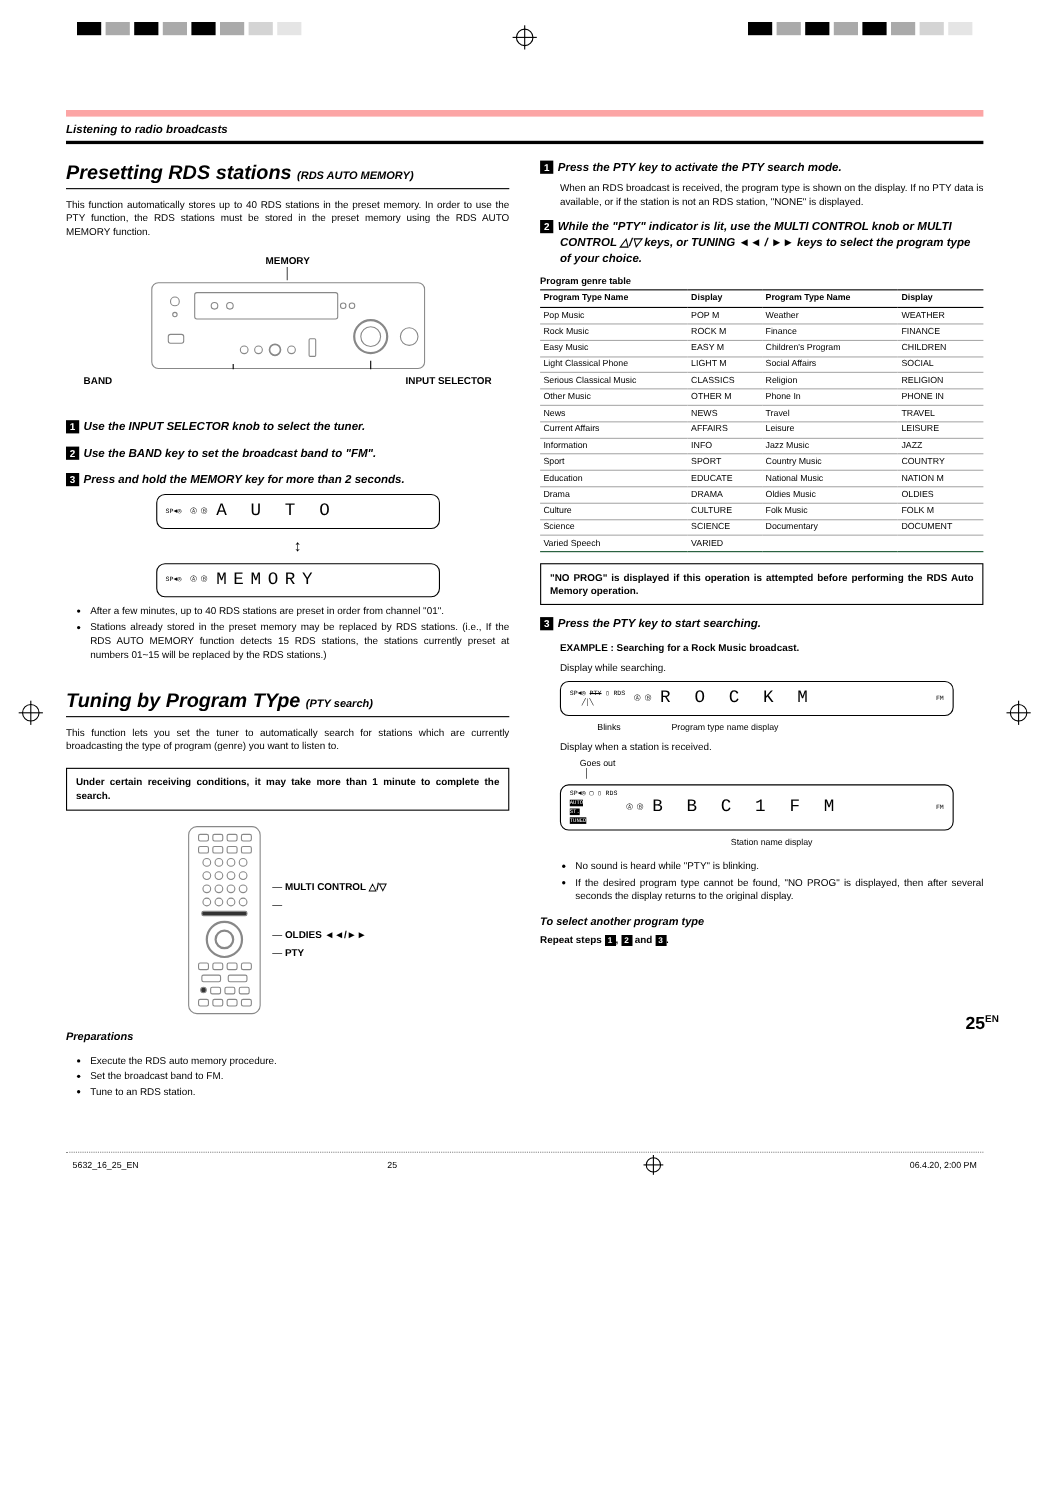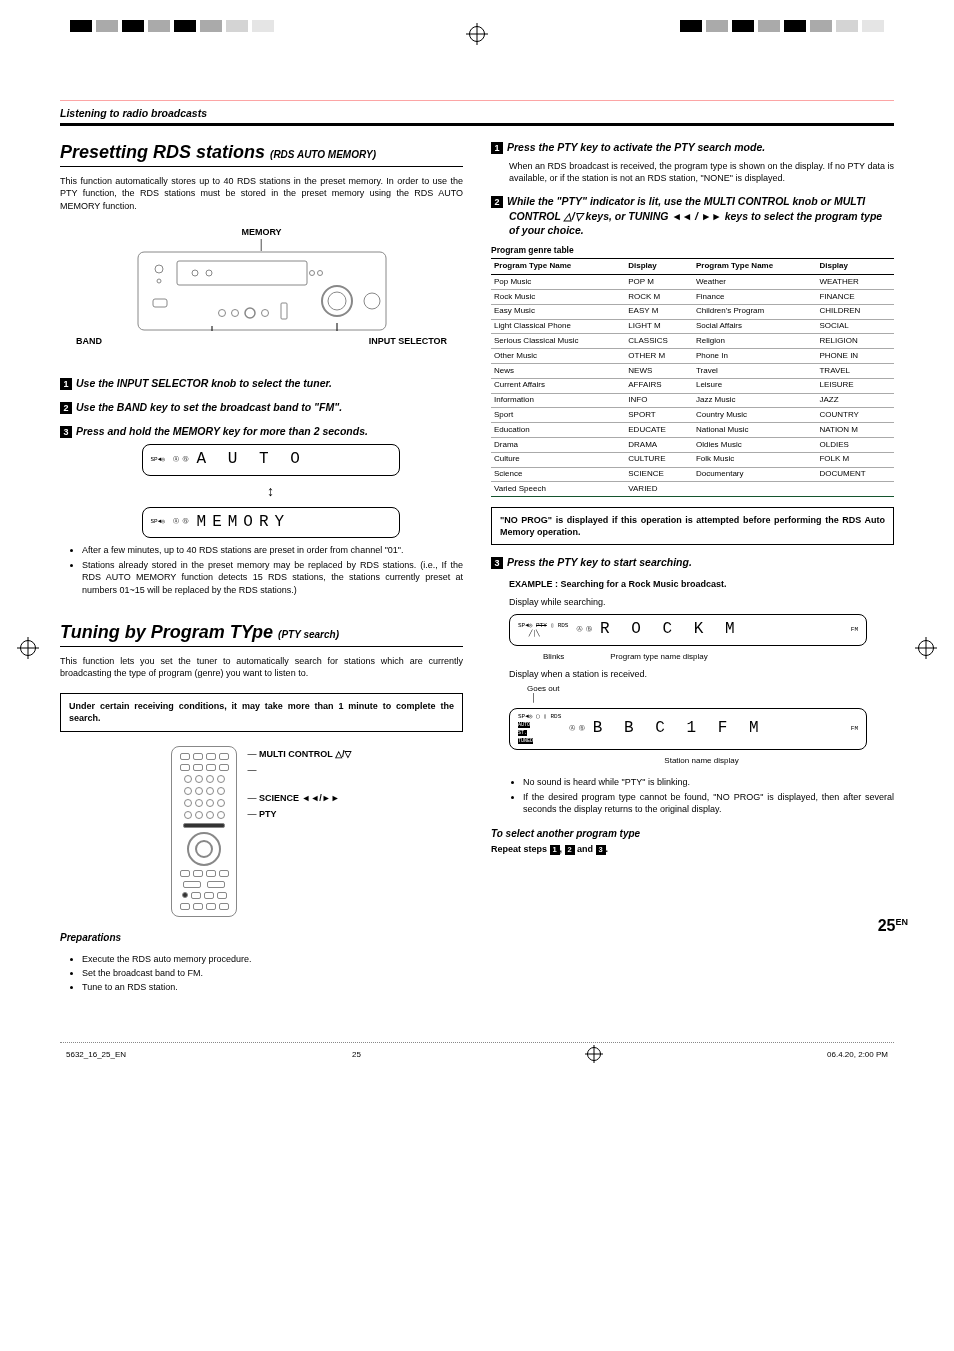--- a/index.html
+++ b/index.html
@@ -59,21 +59,21 @@
     position: absolute;
     background: #000;
   }
   .reg-side::before { left: 50%; top: -4px; bottom: -4px; width: 1px; transform: translateX(-50%);}
   .reg-side::after { top: 50%; left: -4px; right: -4px; height: 1px; transform: translateY(-50%);}
 
   .section-header {
     font-style: italic;
     font-weight: bold;
     font-size: 10.5px;
-    border-top: 1px solid #fca5a5;
+    border-top: 6px solid #fca5a5;
     padding-top: 6px;
     margin-bottom: 4px;
   }
   .thick-rule {
     border-top: 3px solid #000;
     margin-top: 1px;
     margin-bottom: 14px;
   }
   .columns {
     display: flex;
@@ -168,21 +168,21 @@
   .note-box {
     border: 1px solid #000;
     padding: 6px 8px;
     font-size: 9px;
     font-weight: bold;
     text-align: justify;
     margin: 10px 0;
   }
   .remote-diagram {
     display: flex;
-    align-items: flex-start;
+    align-items: center;
     justify-content: center;
     gap: 10px;
     margin: 14px 0;
   }
   .remote-body {
     width: 56px;
     border: 1px solid #888;
     border-radius: 8px;
     padding: 6px 4px;
     display: flex;
@@ -476,21 +476,21 @@
           <div class="remote-row">
               <div class="rb"></div>
               <div class="rb"></div>
               <div class="rb"></div>
               <div class="rb"></div>
             </div>
         </div>
         <div class="remote-labels">
           <div>MULTI CONTROL △/▽</div>
           <div style="height:28px;"></div>
-          <div>SCIENCE ◄◄/►►</div>
+          <div>OLDIES ◄◄/►►</div>
           <div>PTY</div>
         </div>
       </div>
 
       <div class="preps-title">Preparations</div>
       <ul class="preps">
         <li>Execute the RDS auto memory procedure.</li>
         <li>Set the broadcast band to FM.</li>
         <li>Tune to an RDS station.</li>
       </ul>

